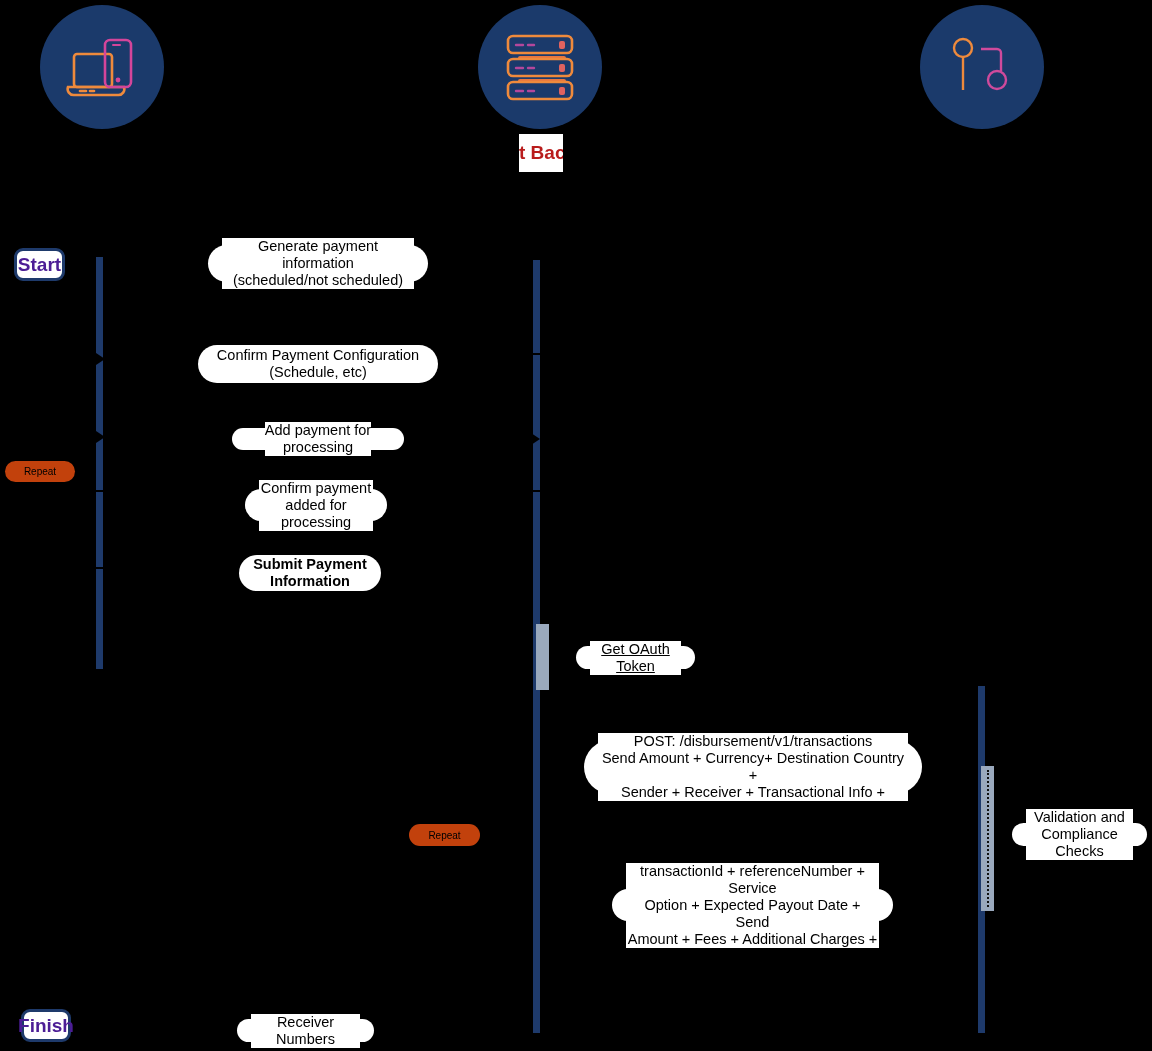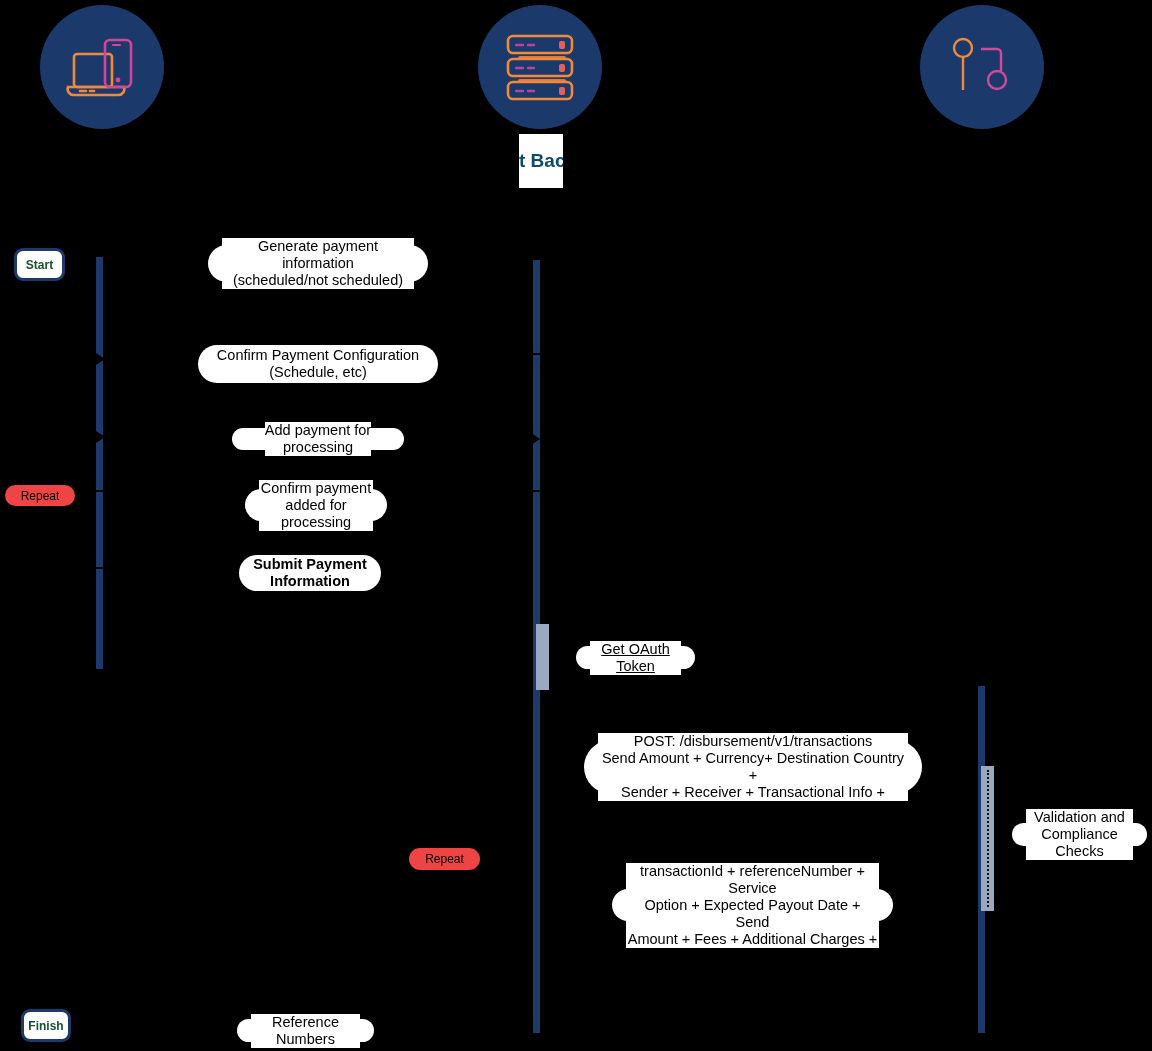--- a/index.html
+++ b/index.html
@@ -21,28 +21,28 @@
     position: absolute;
     border-radius: 50%;
     background: #1b3a6b;
     display: flex;
     align-items: center;
     justify-content: center;
   }
   .actor-label {
     position: absolute;
     background: #ffffff;
-    color: #0c4a6e;
+    color: #b91c1c;
     font-weight: bold;
     font-size: 19px;
     line-height: 22px;
     white-space: nowrap;
     overflow: hidden;
     text-align: left;
-    padding: 16px 0;
+    padding: 8px 0;
   }
 
   
   .lifeline {
     position: absolute;
     background: #1e3a6b;
     width: 7px;
   }
   .activation {
     position: absolute;
@@ -95,40 +95,39 @@
     position: relative;
     z-index: 2;
   }
 
   
   .badge {
     position: absolute;
     background: #ffffff;
     border: 3px solid #1e3a6b;
     border-radius: 9px;
-    color: #14532d;
+    color: #4c1d95;
     font-weight: bold;
-    font-size: 12px;
+    font-size: 19px;
     display: flex;
     align-items: center;
     justify-content: center;
     box-sizing: border-box;
   }
 
   
   .repeat-pill {
     position: absolute;
-    background: #ef4444;
+    background: #c2410c;
     color: #000000;
     border-radius: 999px;
-    font-size: 12px;
-    display: flex;
-    align-items: center;
-    justify-content: center;
-    margin-top: 24px;
+    font-size: 10px;
+    display: flex;
+    align-items: center;
+    justify-content: center;
   }
 </style>
 </head>
 <body>
 
 <div id="canvas">
 
   <div class="actor-circle" style="left:40px; top:5px; width:124px; height:124px;">
     <svg width="74" height="74" viewBox="0 0 74 74">
       <rect x="9" y="24" width="38" height="33" rx="3" fill="none" stroke="#ef8a3c" stroke-width="2.6"></rect>
@@ -238,16 +237,16 @@
 Compliance Checks</span>
   </div>
 
   <div class="pill overflow" style="left:612px; top:889px; width:281px; height:32px;">
     <span class="txt">transactionId + referenceNumber + Service
 Option + Expected Payout Date + Send
 Amount + Fees + Additional Charges +</span>
   </div>
 
   <div class="pill" style="left:237px; top:1019px; width:137px; height:23px;">
-    <span class="txt">Reference Numbers</span>
+    <span class="txt">Receiver Numbers</span>
   </div>
 
 </div>
 
 </body></html>

